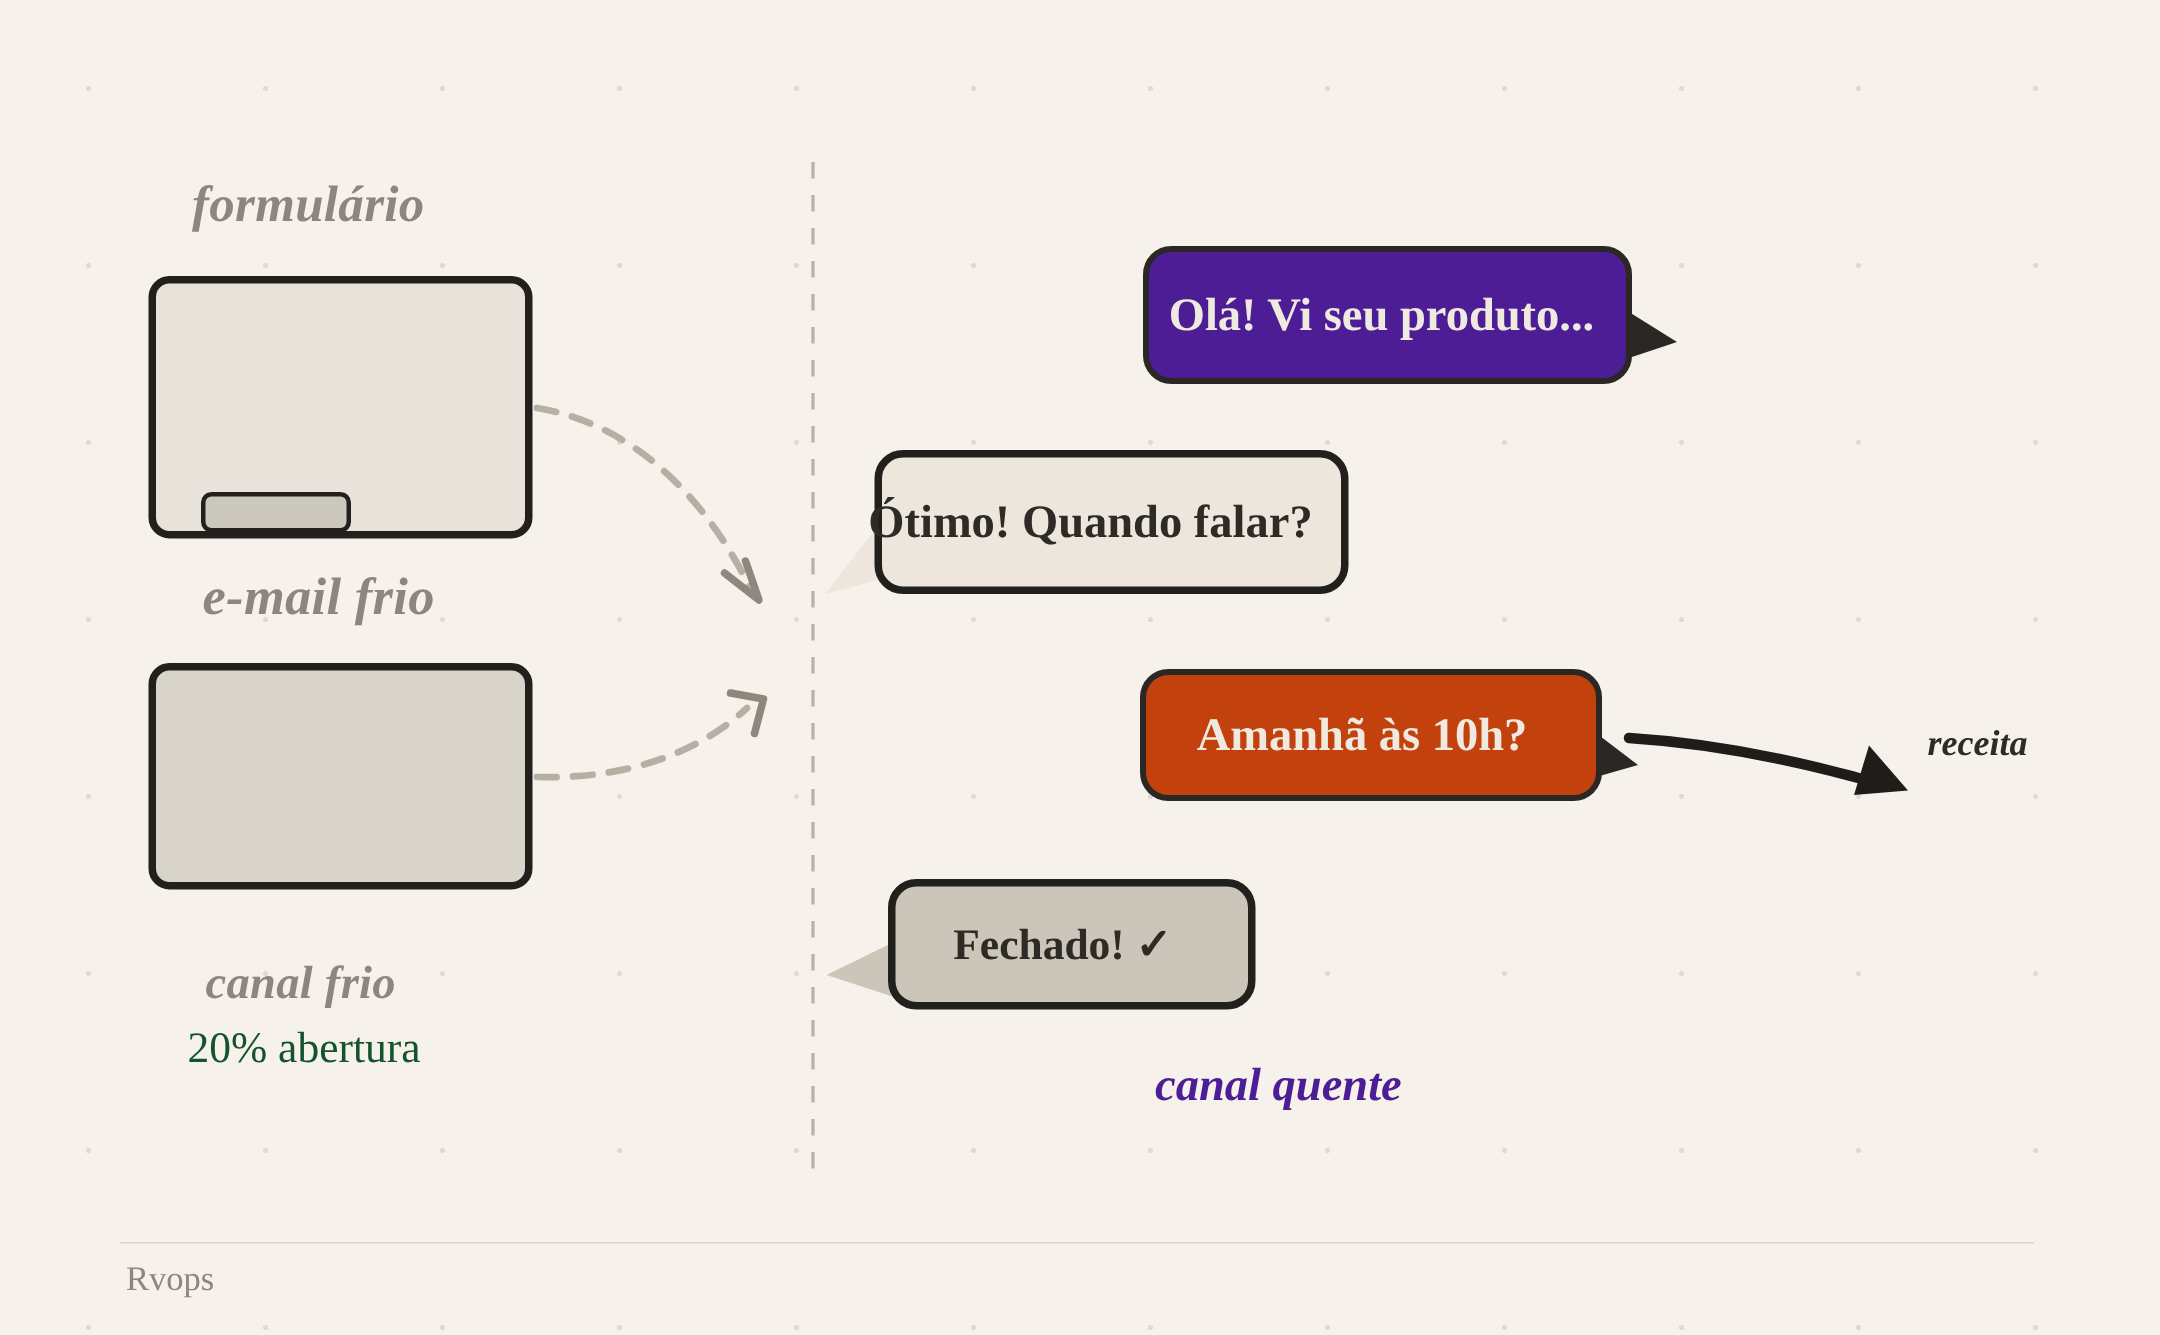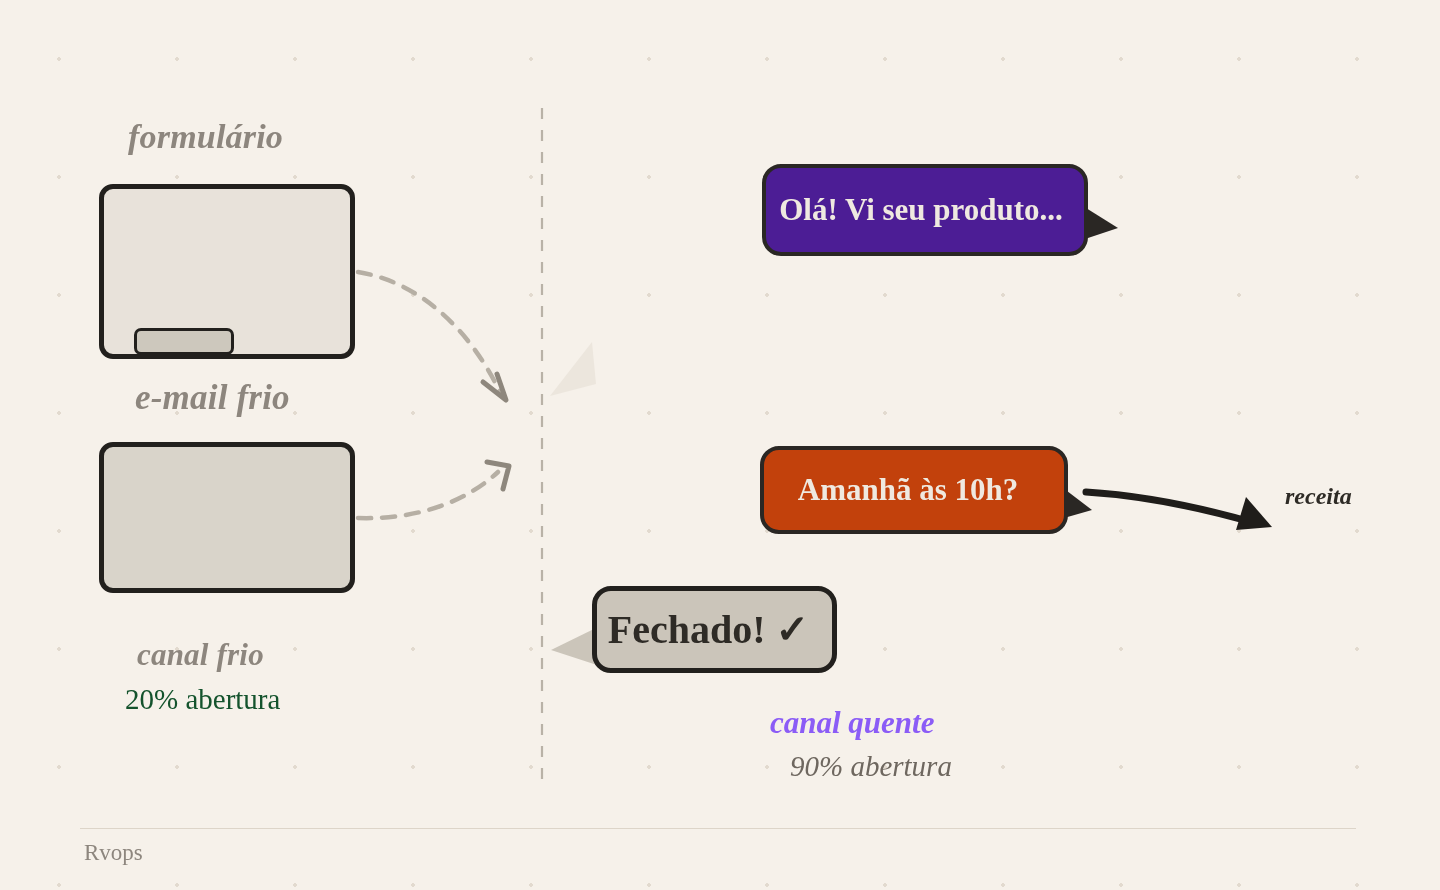--- a/index.html
+++ b/index.html
@@ -38,21 +38,21 @@
   #label-email-frio{left:135px;top:378px;font-size:35px;}
   #label-canal-frio{left:137px;top:637px;font-size:31px;}
   #label-canal-frio-sub{
     left:125px;top:683px;font-size:29px;font-weight:400;
     color:#14532d;position:absolute;white-space:nowrap;
   }
 
   
   #label-canal-quente{
     position:absolute;left:770px;top:705px;font-size:31px;
-    font-style:italic;font-weight:700;color:#8b5cf6;white-space:nowrap;
+    font-style:italic;font-weight:700;color:#4c1d95;white-space:nowrap;
   }
   #label-canal-quente-sub{
     position:absolute;left:790px;top:750px;font-size:29px;
     font-style:italic;font-weight:400;color:#6e675f;white-space:nowrap;
   }
   #label-receita{
     position:absolute;left:1285px;top:483px;font-size:24px;
     font-style:italic;font-weight:700;color:#2e2b26;white-space:nowrap;
   }
 
@@ -109,21 +109,21 @@
     left:760px;top:446px;width:308px;height:88px;
     background:#c2410c;border:4px solid #2a2724;
     color:#efe9e0;font-size:31px;
     justify-content:center;
   }
   #bubble-3 .btxt{transform:translateX(-6px);}
 
   #bubble-4{
     left:592px;top:586px;width:245px;height:87px;
     background:#cbc5ba;border:5px solid #22201d;
-    color:#2e2b26;font-size:40px;
+    color:#2e2b26;font-size:29px;
     justify-content:center;
   }
   #bubble-4 .btxt{transform:translateX(-6px);}
 
   
   #footer-rule{
     position:absolute;left:80px;top:828px;width:1276px;height:1px;
     background:#ddd5c9;
   }
   #footer-brand{
@@ -171,31 +171,33 @@
   <div class="card" id="card-channel"></div>
 
   <div class="lbl" id="label-canal-frio">canal frio</div>
 
   <div id="label-canal-frio-sub">20% abertura</div>
 
   <div class="bubble" id="bubble-1">
     <span class="btxt">Olá! Vi seu produto...</span>
   </div>
 
+  <div class="bubble" id="bubble-2">
+    <span class="btxt">Ótimo! Quando falar?</span>
+  </div>
 
   <div class="bubble" id="bubble-3">
     <span class="btxt">Amanhã às 10h?</span>
   </div>
 
   <div class="bubble" id="bubble-4">
     <span class="btxt">Fechado! ✓</span>
   </div>
 
   <div id="label-canal-quente">canal quente</div>
 
-  <div id="label-canal-quente-sub">90% abertura</div>
 
   <div id="label-receita">receita</div>
 
   <div id="footer-rule"></div>
   <div id="footer-brand">Rvops</div>
 
 </div>
 
 </body></html>

